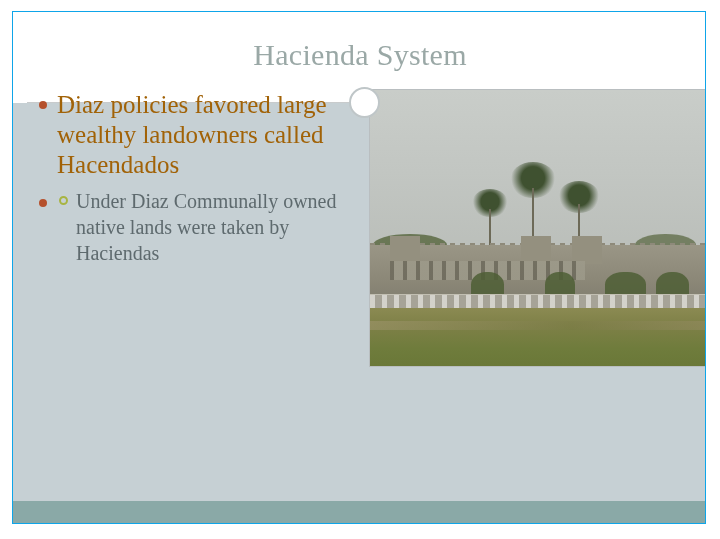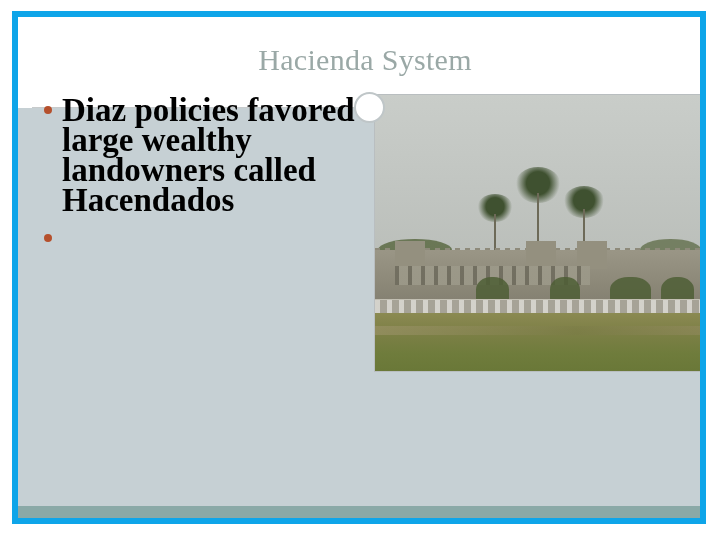--- a/index.html
+++ b/index.html
@@ -14,21 +14,21 @@
     font-family: "Liberation Serif", "DejaVu Serif", serif;
   }
 
   #slide {
     position: absolute;
     left: 12px;
     top: 11px;
     width: 694px;
     height: 513px;
     background: #ffffff;
-    border: 6px solid #0ea5e9;
+    border: 1px solid #0ea5e9;
     box-sizing: border-box;
     overflow: hidden;
   }
 
   
   #title {
     position: absolute;
     left: 0;
     top: 26px;
     width: 694px;
@@ -87,24 +87,23 @@
     position: absolute;
     left: 18px;
     top: 78px;
     width: 340px;
   }
 
   .bullet-l1 {
     position: relative;
     padding-left: 26px;
     margin: 0 0 8px 0;
-    font-size: 33px;
+    font-size: 25px;
     line-height: 30px;
-    color: #000000;
-    font-weight: bold;
+    color: #a16207;
   }
   .bullet-l1 .marker {
     position: absolute;
     left: 8px;
     top: 11px;
     width: 8px;
     height: 8px;
     border-radius: 50%;
     background: #b5502c;
   }
@@ -303,20 +302,24 @@
 
     <p class="bullet-l1">
       <span class="marker"></span>
       <span>Diaz policies favored large wealthy landowners called Hacendados</span>
     </p>
 
     <p class="bullet-l1">
       <span class="marker"></span>
     </p>
 
+    <p class="bullet-l2">
+      <span class="marker-ring"></span>
+      <span>Under Diaz Communally owned native lands were taken by Haciendas</span>
+    </p>
 
   </div>
 
   <div id="photo" title="Photograph of a colonial-era hacienda estate with crenellated stone facade, three tall palm trees, a low perimeter wall and an open grass field under an overcast sky">
     <div class="ph-sky"></div>
 
     <div class="ph-treeline-left"></div>
     <div class="ph-treeline-right"></div>
 
     <div class="palm" id="palm1">

